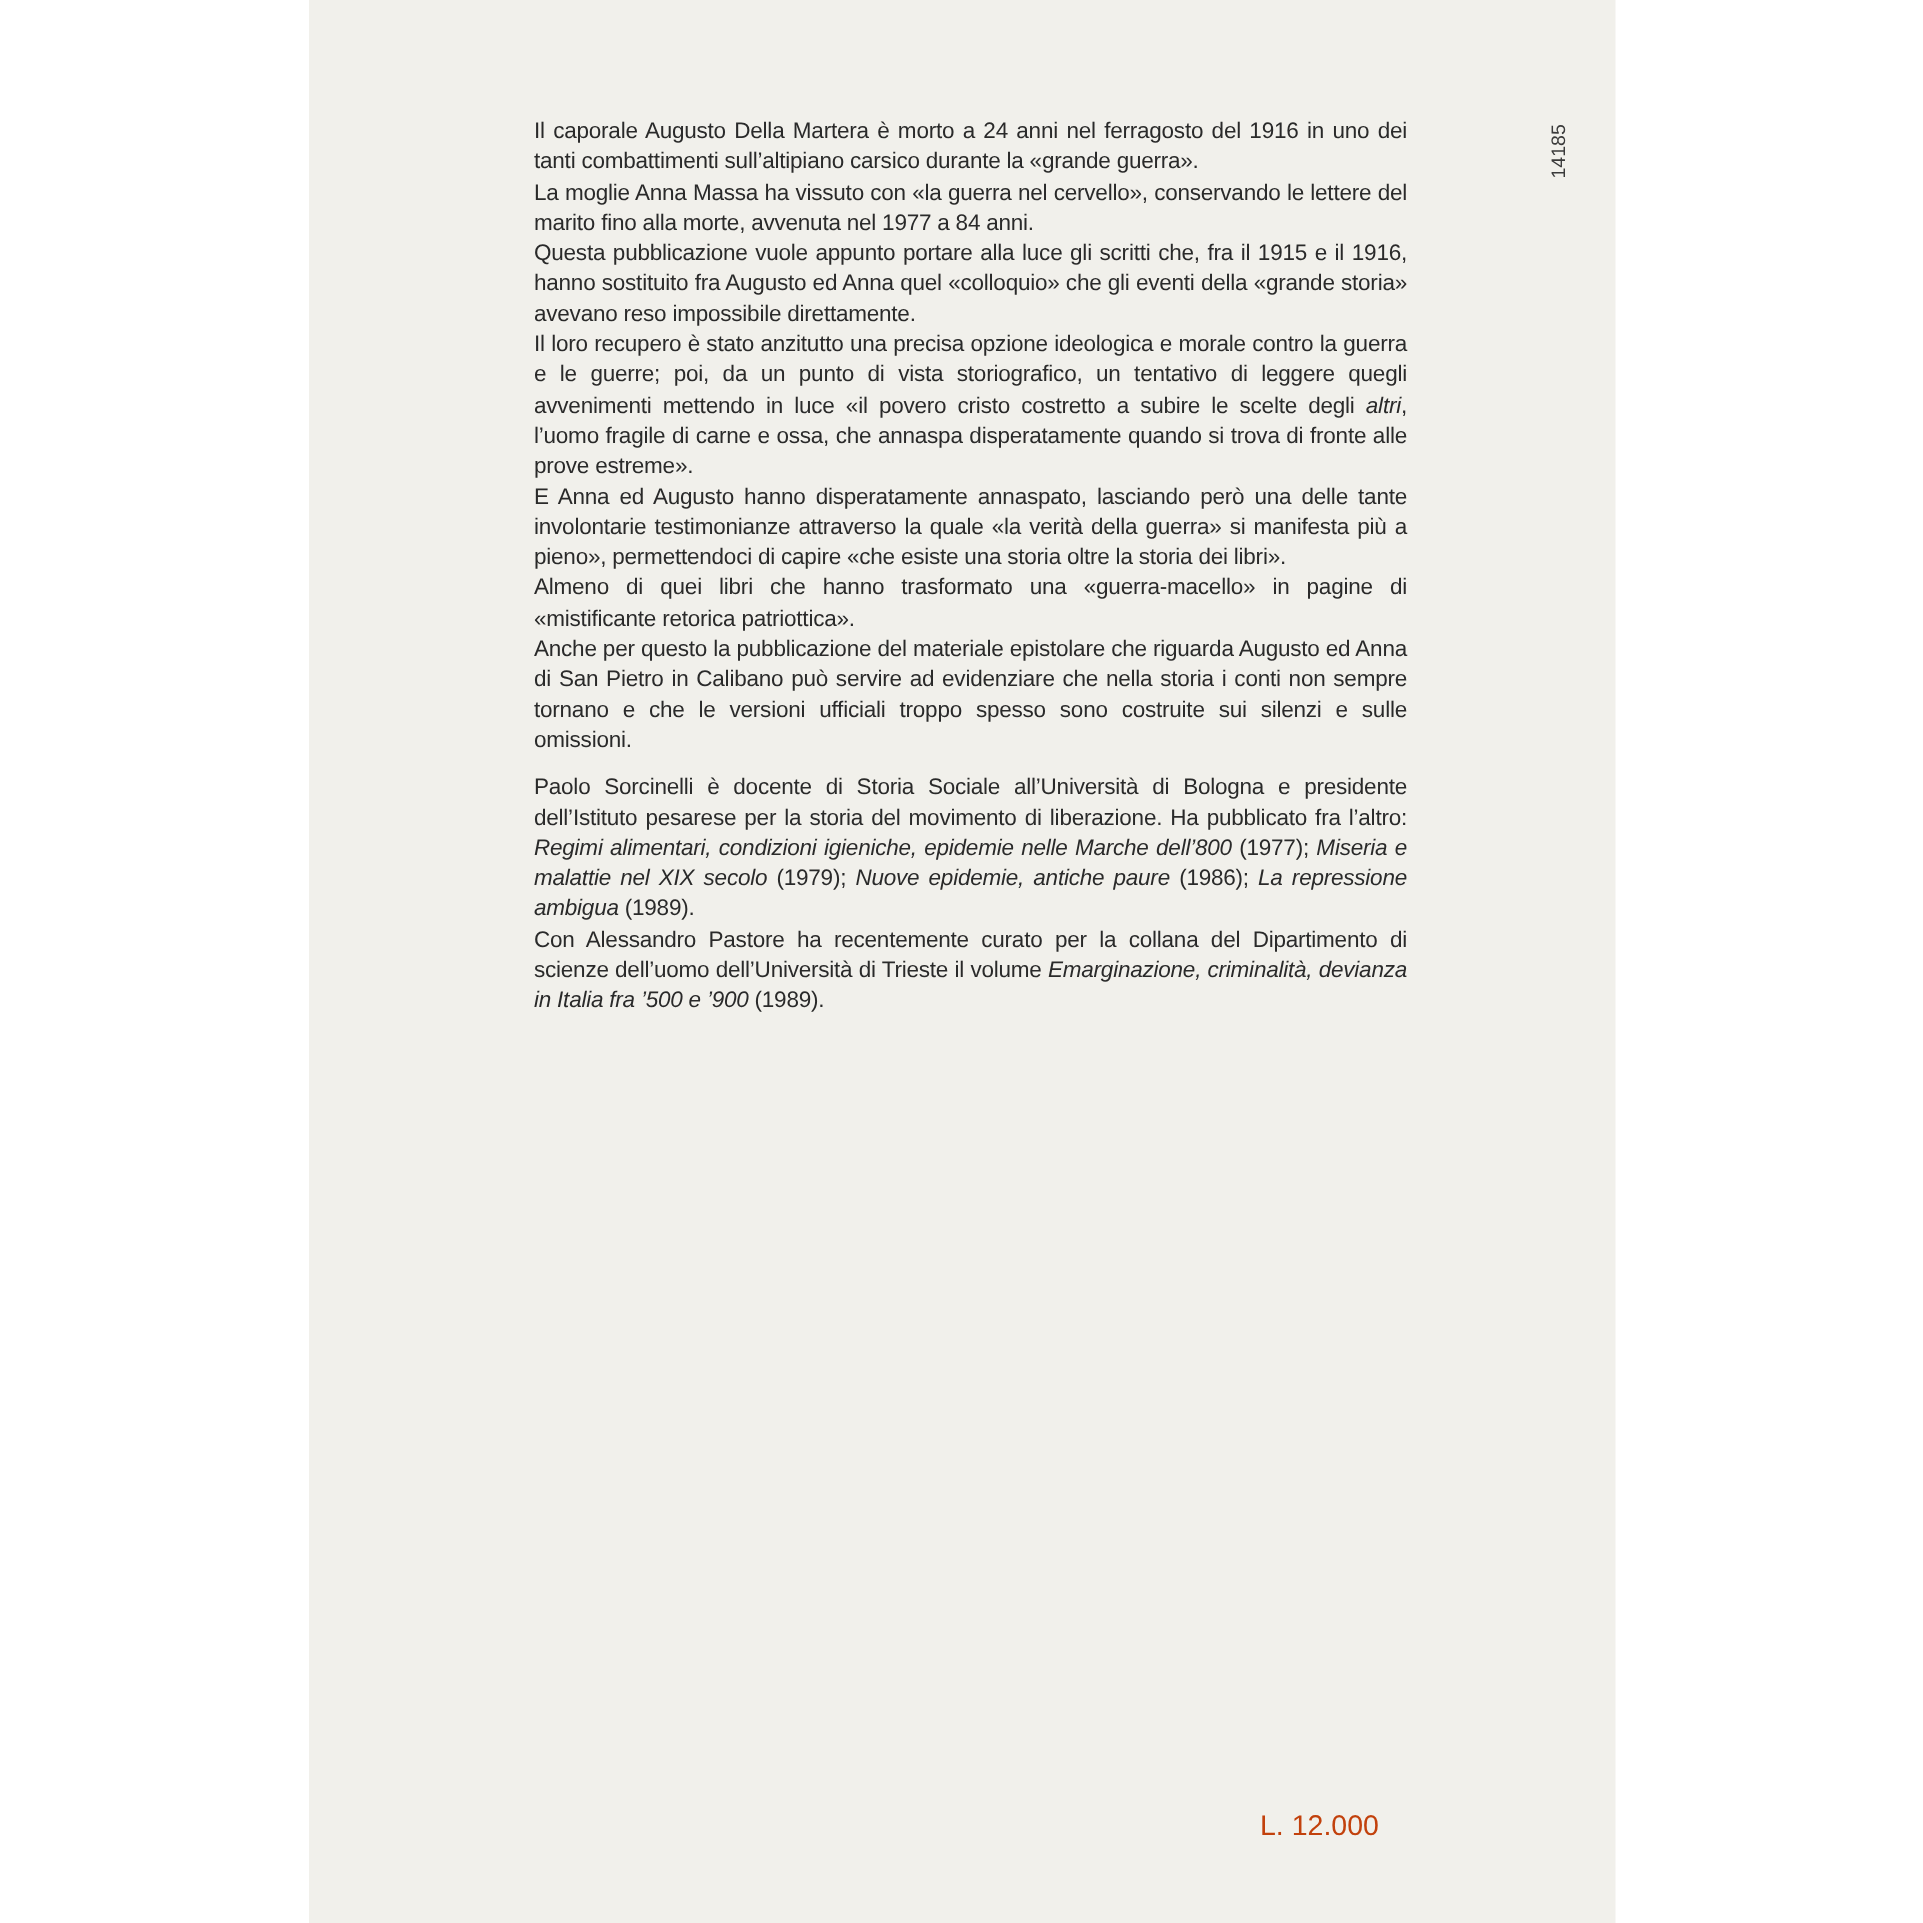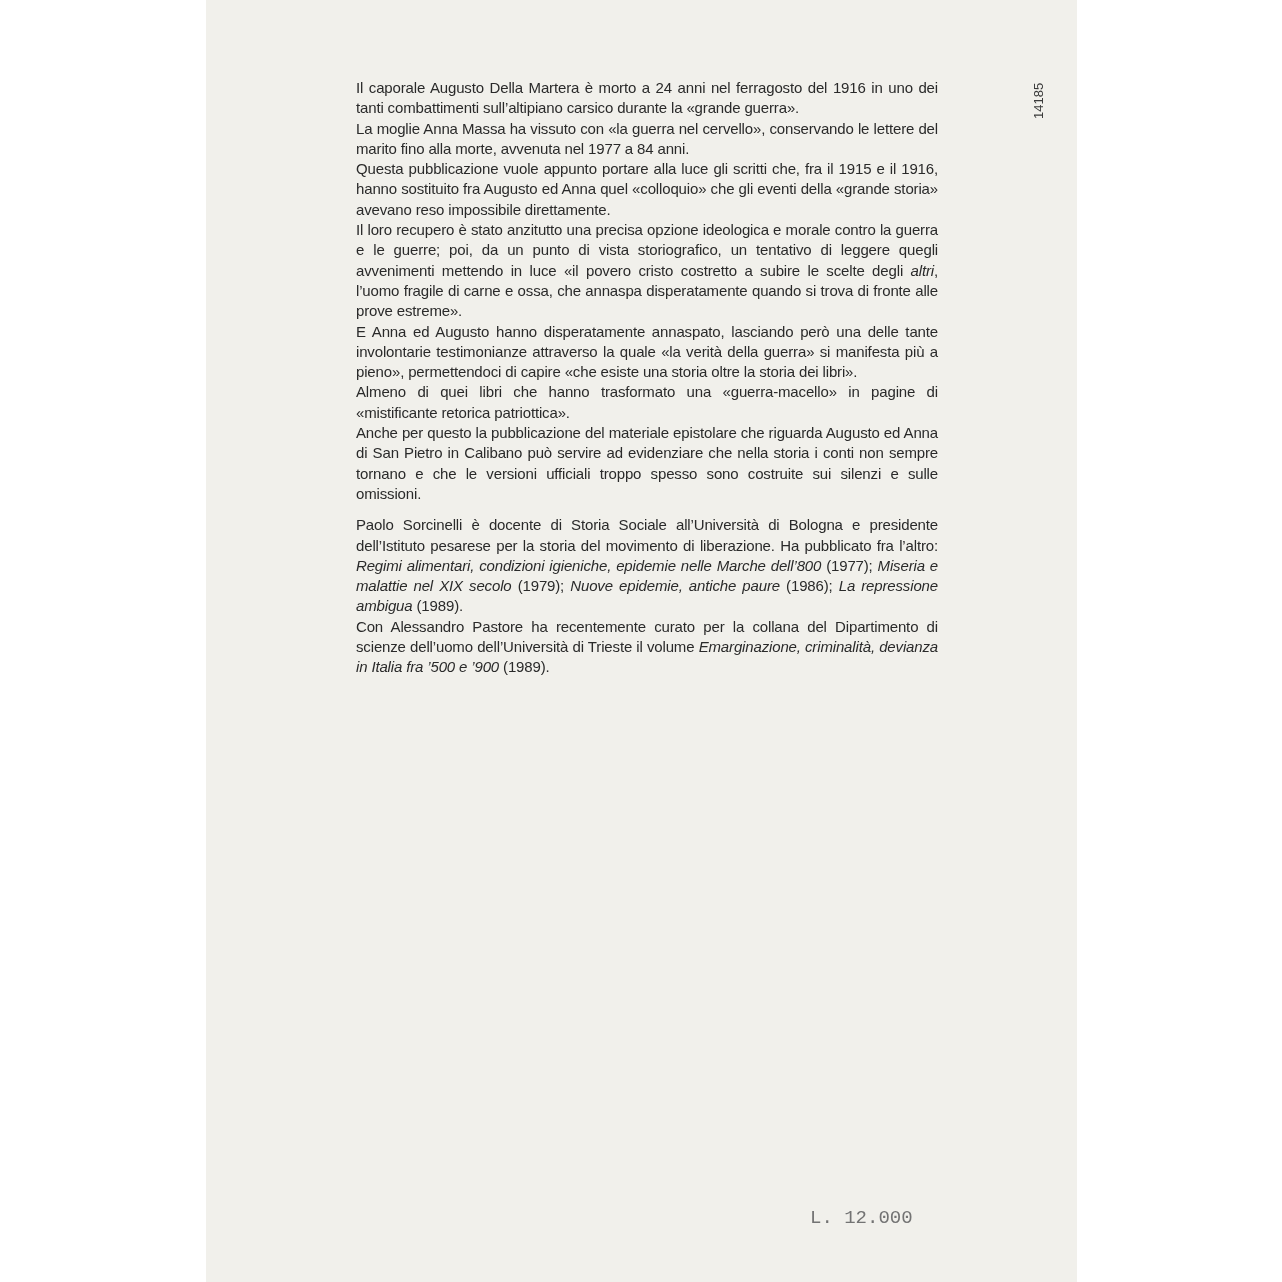--- a/index.html
+++ b/index.html
@@ -48,25 +48,25 @@
       font-family: "Liberation Sans", sans-serif;
       font-size: 13px;
       color: #3a3a3a;
       writing-mode: vertical-rl;
       transform: rotate(180deg);
       text-align: center;
       line-height: 20px;
     }
     .price {
       position: absolute;
-      left: 604px;
+      left: 634px;
       top: 1207px;
-      font-family: Liberation Mono, monospace;
+      font-family: Liberation Sans, sans-serif;
       font-size: 19px;
-      color: #737373;
+      color: #c2410c;
     }
     em { font-style: italic; }
   </style>
 </head>
 <body>
 
 <div class="page">
 
   <div class="side-code">14185</div>
 

